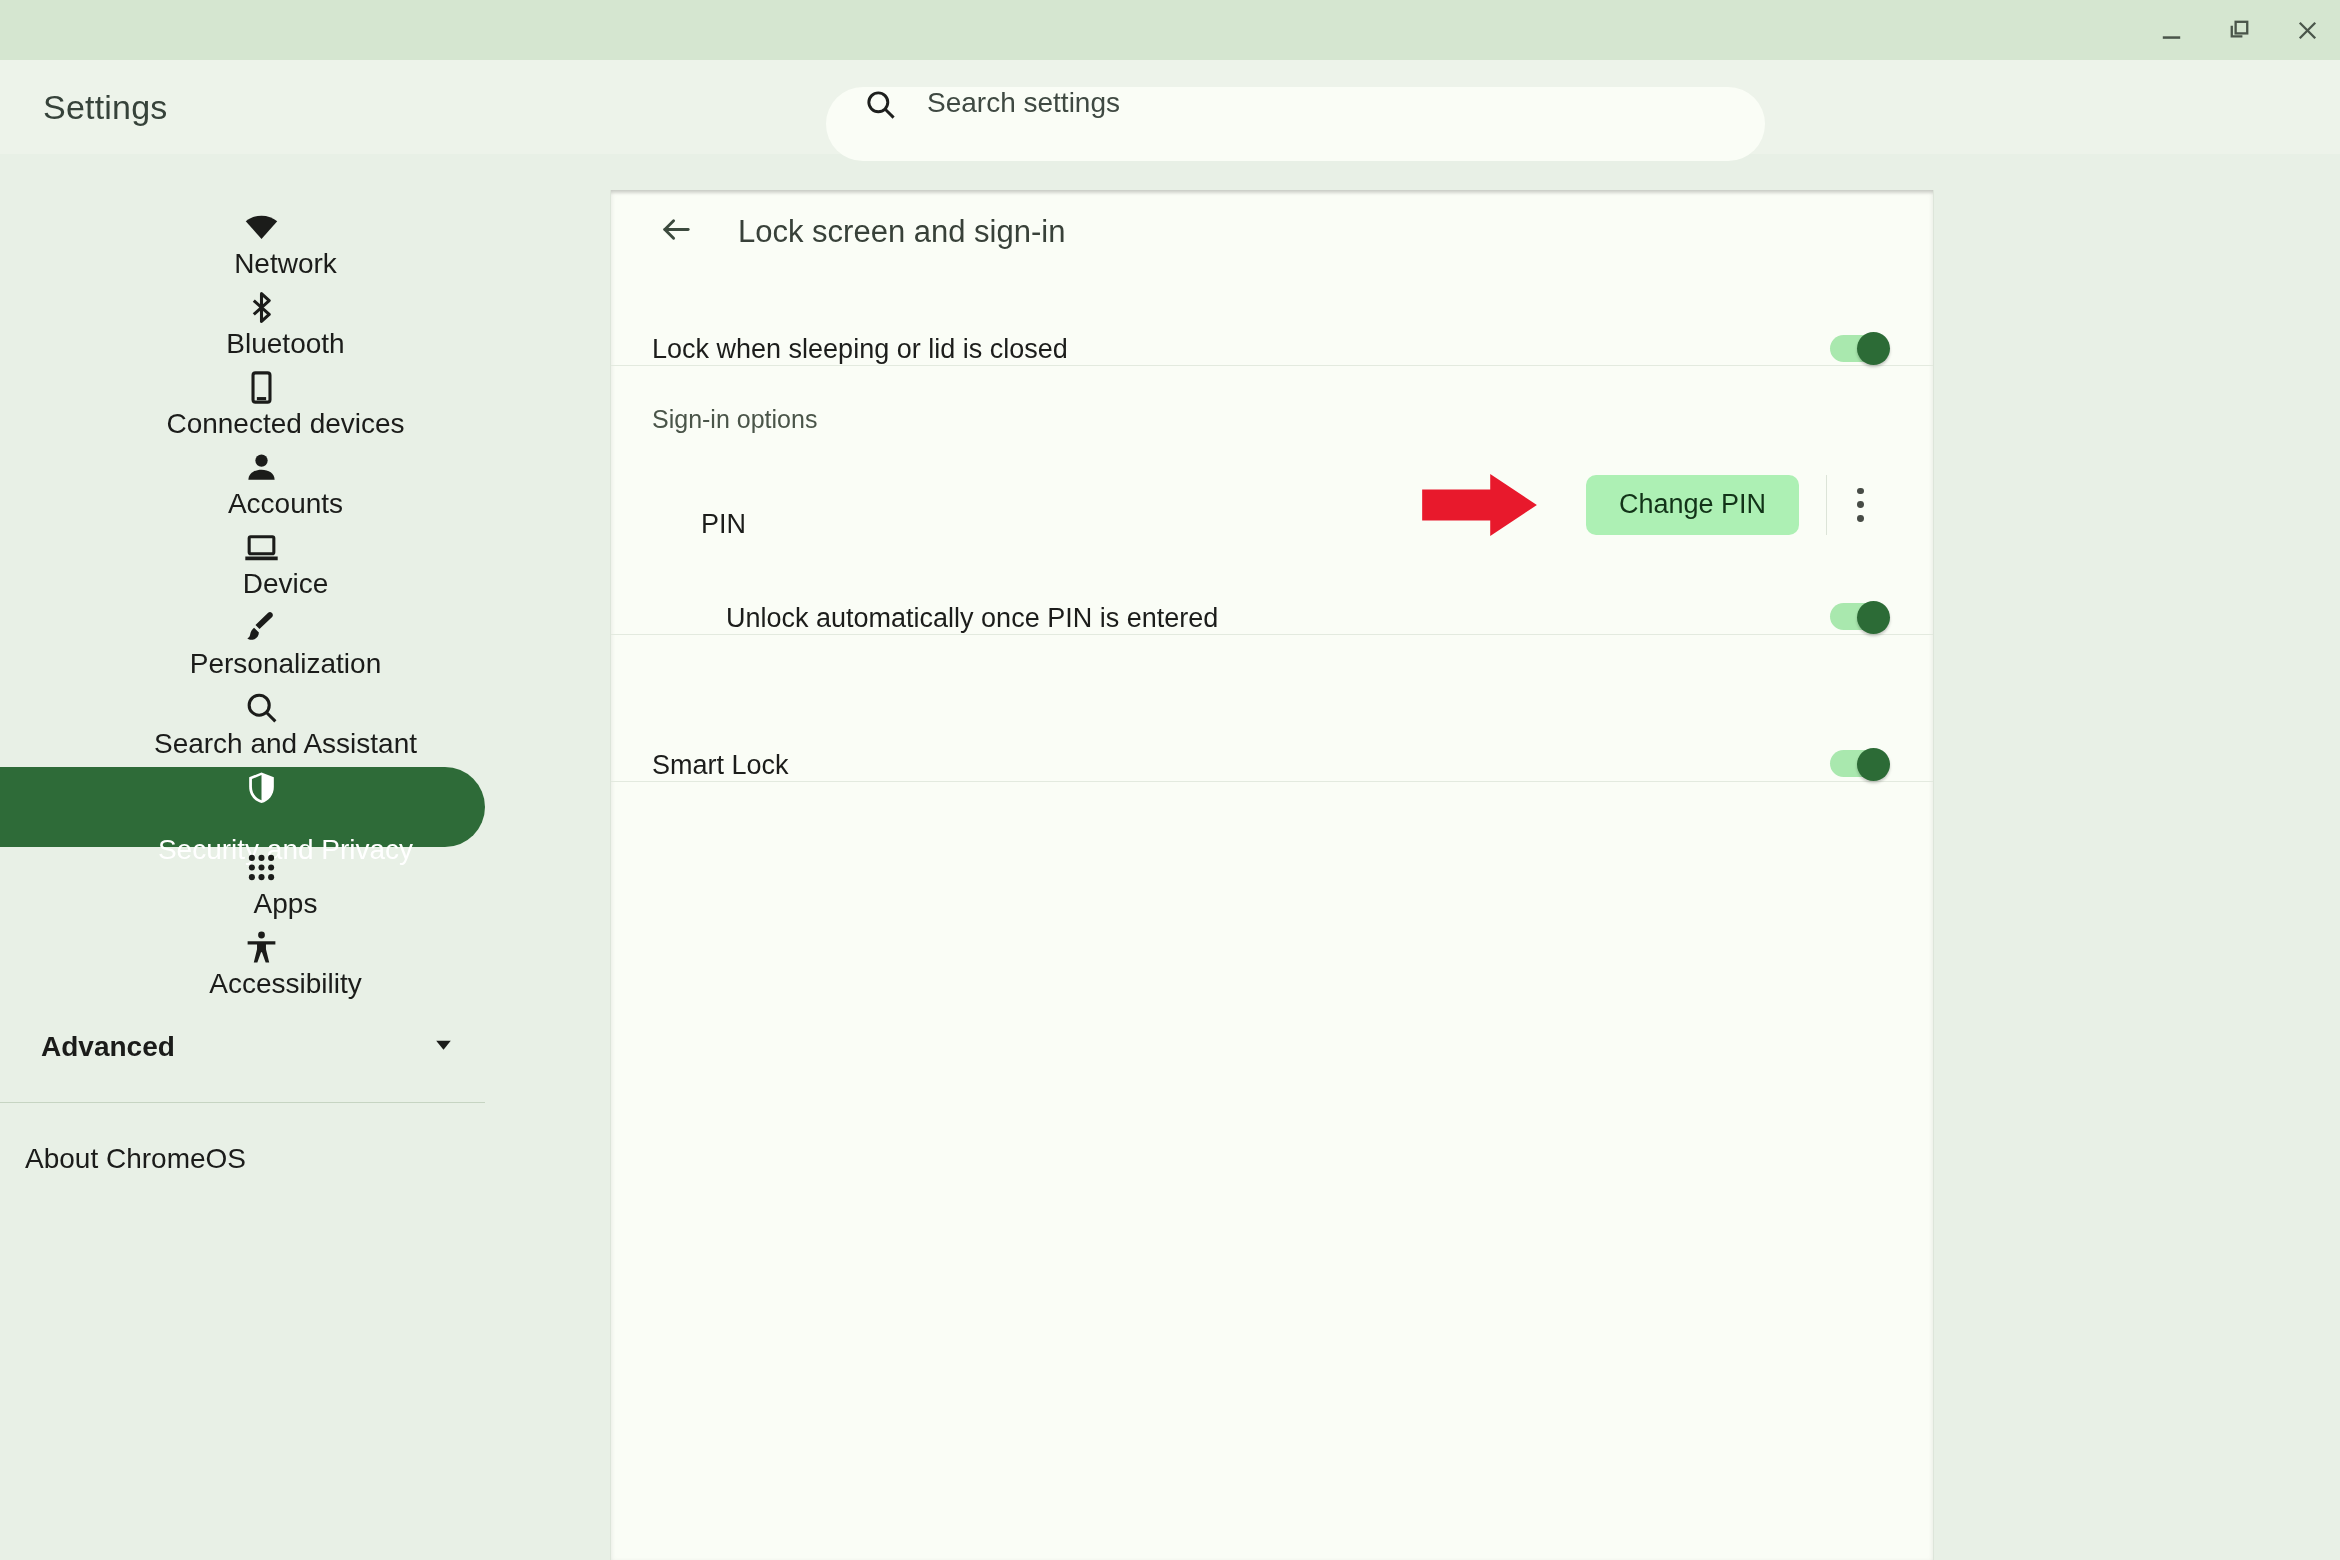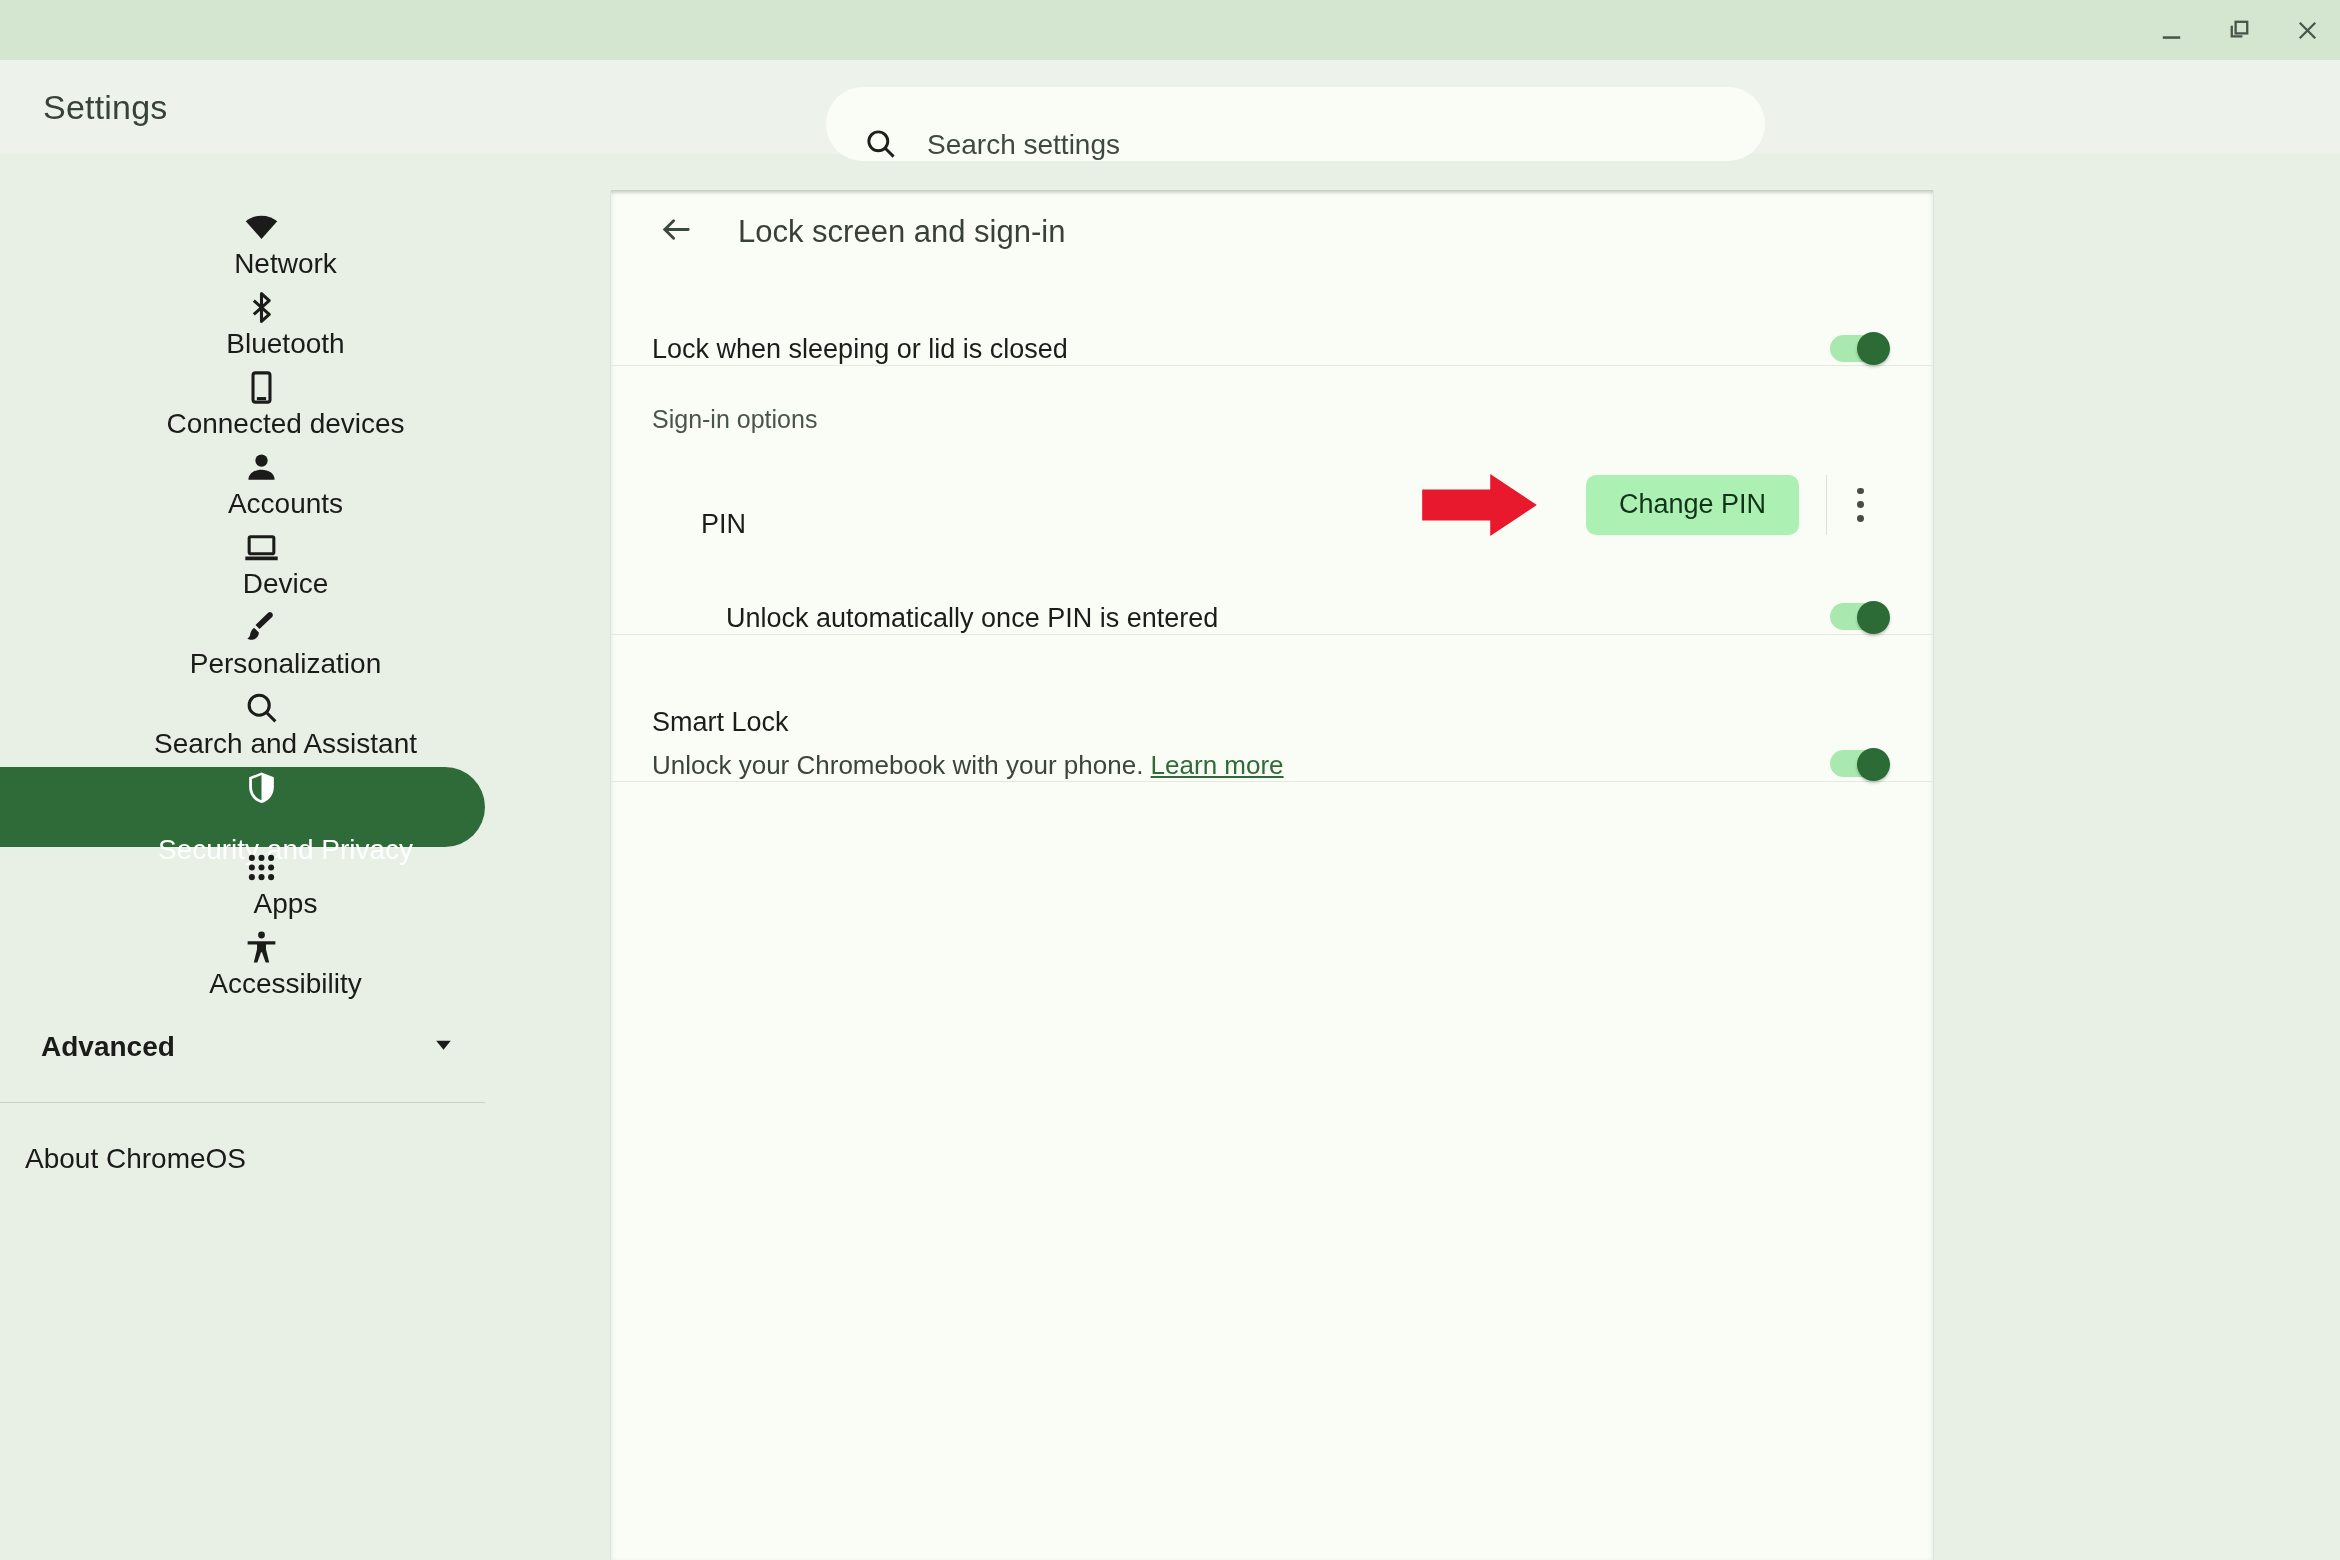--- a/index.html
+++ b/index.html
@@ -44,21 +44,21 @@
     color: #36423A;
     letter-spacing: 0.2px;
   }
   .searchbox {
     position: absolute;
     left: 826px; top: 27px;
     width: 939px; height: 74px;
     background: #FAFDF6;
     border-radius: 37px;
     display: flex;
-    align-items: flex-end;
+    align-items: flex-start;
     padding-left: 37px;
   }
   .search-icon { width: 35px; height: 35px; flex: none; }
   .search-ph {
     margin-left: 29px;
     font-size: 28px;
     color: #3F4942;
   }
 
   
@@ -491,24 +491,20 @@
           <span class="track"></span>
           <span class="knob"></span>
         </div>
       </div>
     </div>
 
     <div class="section">
       <div class="row" style="min-height:146px">
         <div class="row-text">
           <div class="row-label">Smart Lock</div>
-          <div class="row-sublabel">
-            <span>Unlock your Chromebook with your phone.</span>
-            <a href="#">Learn more</a>
-          </div>
         </div>
         <div class="toggle">
           <span class="track"></span>
           <span class="knob"></span>
         </div>
       </div>
     </div>
 
   </main>
 </div>

